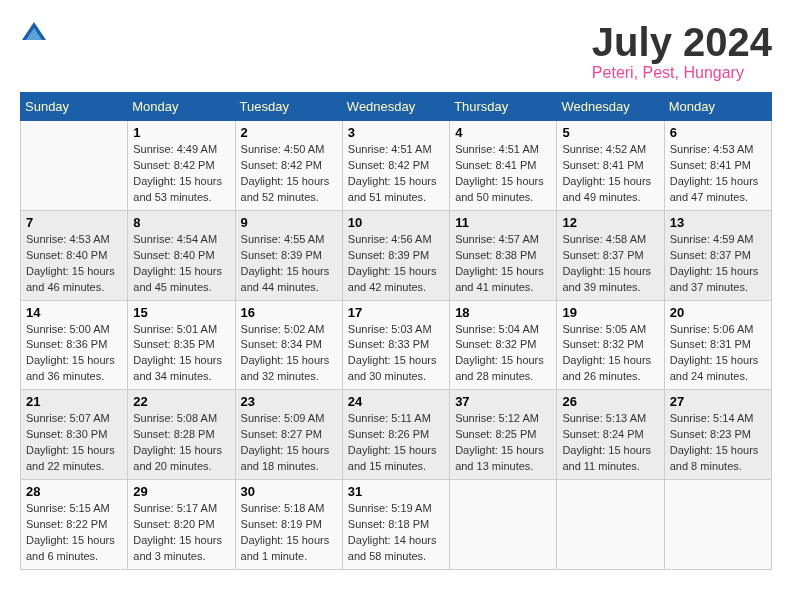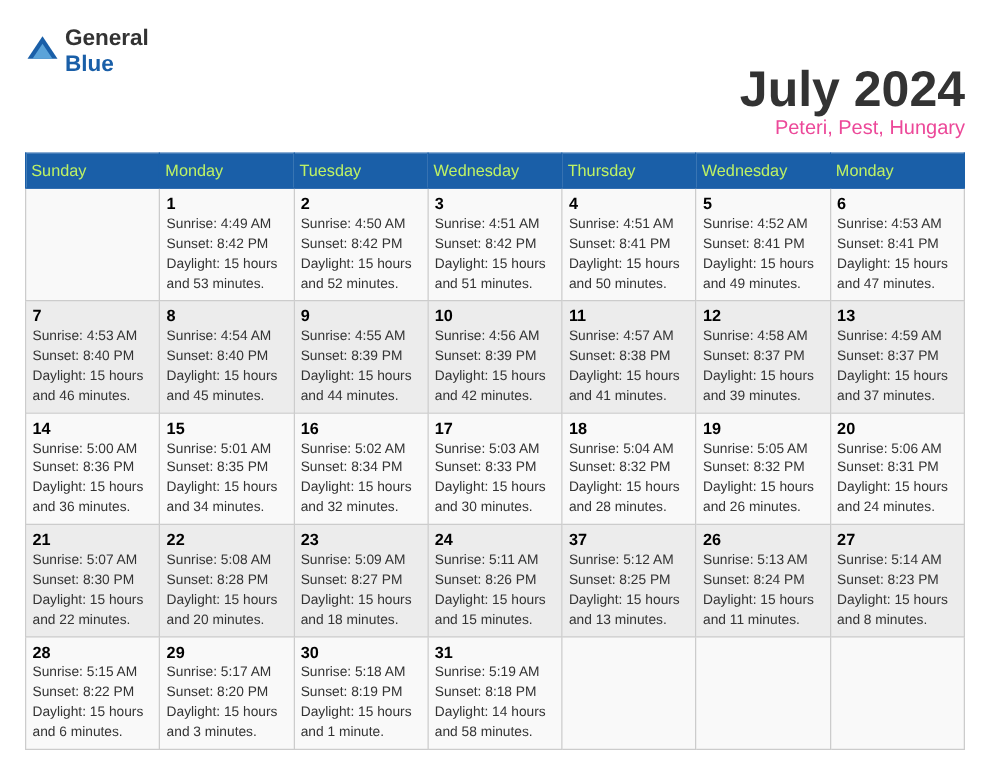--- a/index.html
+++ b/index.html
@@ -29,41 +29,39 @@
     .logo-text-blue {
       font-size: 18px;
       font-weight: bold;
       color: #1a5fa8;
     }
     .logo-icon {
       width: 28px;
       height: 28px;
     }
     .title-area {
-      text-align: right;
-      margin-top: 30px;
     }
     .month-title {
       font-size: 40px;
       font-weight: bold;
       color: #333;
       line-height: 1.1;
     }
     .location-title {
       font-size: 16px;
       color: #ec4899;
     }
     table {
       width: 100%;
       border-collapse: collapse;
       font-size: 11px;
     }
     thead tr th {
       background-color: #1a5fa8;
-      color: #bef264;
+      color: #fef9c3;
       padding: 6px 4px;
       text-align: left;
       font-size: 13px;
       font-weight: normal;
       border: 1px solid #1a5fa8;
     }
     tbody tr td {
       border: 1px solid #ccc;
       vertical-align: top;
       padding: 4px 5px;
@@ -90,24 +88,20 @@
   </style>
 </head>
 <body>
 
 <div class="header-area">
   <div class="logo">
     <svg class="logo-icon" viewBox="0 0 28 28" xmlns="http://www.w3.org/2000/svg">
       <polygon points="14,2 26,20 2,20" fill="#1a5fa8"></polygon>
       <polygon points="14,8 22,20 6,20" fill="#5ba3d9"></polygon>
     </svg>
-    <div>
-      <span class="logo-text-general">General</span><br>
-      <span class="logo-text-blue">Blue</span>
-    </div>
   </div>
   <div class="title-area">
     <div class="month-title">July 2024</div>
     <div class="location-title">Peteri, Pest, Hungary</div>
   </div>
 </div>
 
 <table>
   <thead>
     <tr>

